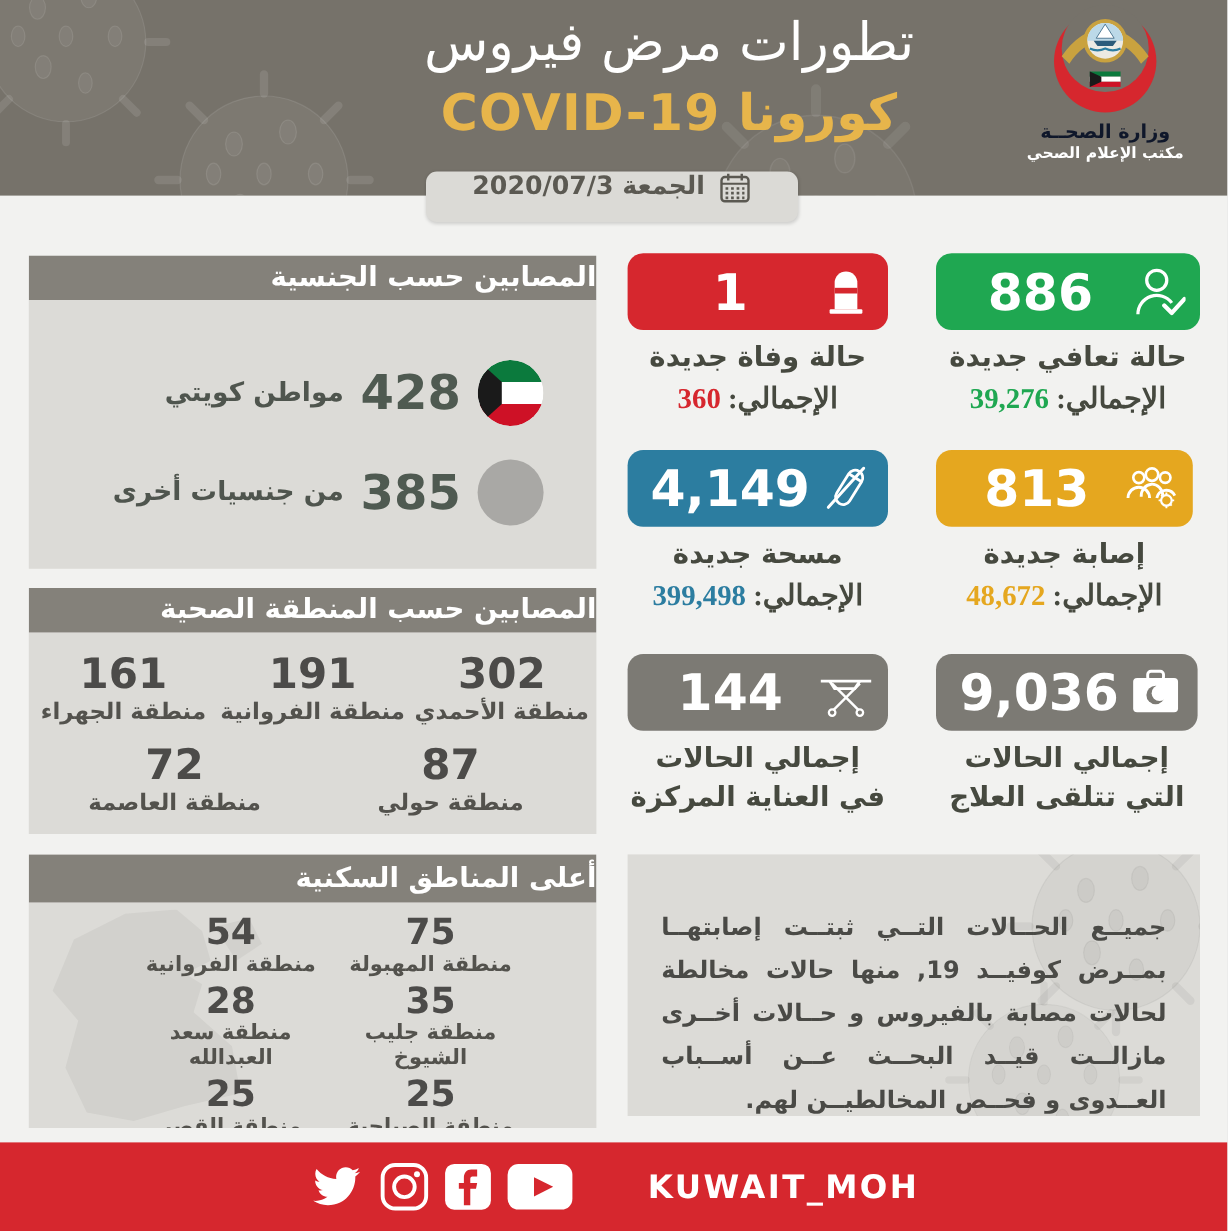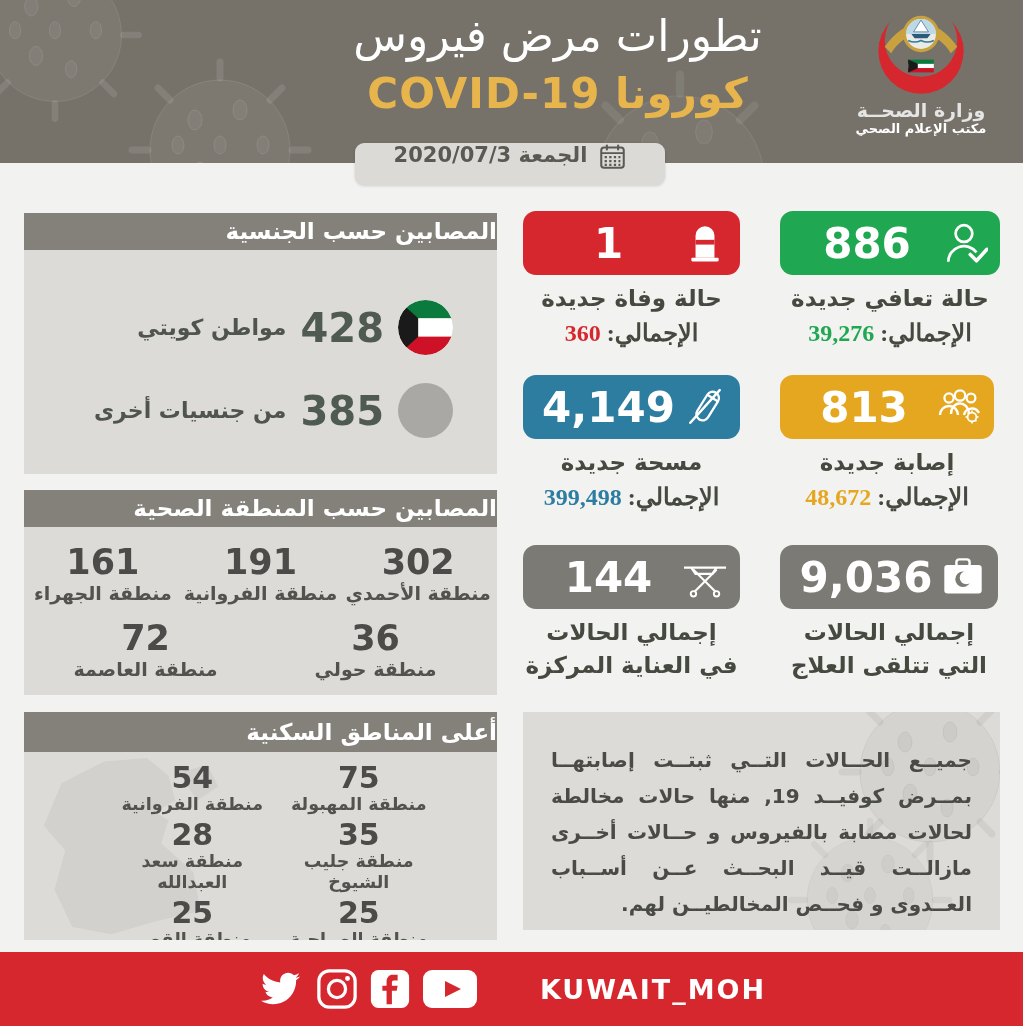--- a/index.html
+++ b/index.html
@@ -5,21 +5,21 @@
   html,body{margin:0;padding:0;background:#e8e8e6;}
   .page{position:relative;width:1023px;height:1026px;background:#f2f2f0;overflow:hidden;
         font-family:"DejaVu Sans",sans-serif;}
   
   .header{position:absolute;left:0;top:0;width:1023px;height:163px;background:#76726a;overflow:hidden;}
   .virus{position:absolute;pointer-events:none;}
   .title-block{position:absolute;left:210px;top:6px;width:695px;text-align:center;direction:rtl;}
   .title-l1{color:#ffffff;font-size:44px;font-weight:normal;line-height:60px;}
   .title-l2{color:#e7b54b;font-size:42px;font-weight:bold;line-height:56px;letter-spacing:1px;}
   .logo{position:absolute;right:22px;top:4px;width:160px;text-align:center;}
-  .logo-org1{color:#e5e5e5;font-size:19px;font-weight:bold;line-height:20px;}
+  .logo-org1{color:#0f172a;font-size:16px;font-weight:bold;line-height:20px;}
   .logo-org2{color:#fff;font-size:13px;font-weight:bold;line-height:17px;}
   
   .date-pill{position:absolute;left:355px;top:143px;width:310px;height:42px;background:#dbdad6;
              border-radius:9px;display:flex;direction:rtl;align-items:flex-start;justify-content:center;
              gap:12px;box-shadow:0 1px 3px rgba(0,0,0,.15);}
   .date-text{color:#5b5952;font-size:21px;font-weight:bold;direction:rtl;}
   
   .card{position:absolute;height:64px;border-radius:13px;display:flex;direction:rtl;align-items:center;
         padding:0 12px;box-sizing:border-box;}
   .card .num{flex:1;text-align:center;font-size:42px;font-weight:bold;color:#fff;}
@@ -47,21 +47,21 @@
   .region-item .v{font-size:35px;font-weight:bold;color:#4c4b49;line-height:38px;}
   .region-item .l{font-size:19px;font-weight:bold;color:#53524d;line-height:24px;}
   .areas-grid{position:relative;display:grid;grid-template-columns:1fr 1fr;direction:rtl;
               padding:10px 55px 0 85px;row-gap:4px;z-index:1;}
   .area-item{text-align:center;}
   .area-item .v{font-size:30px;font-weight:bold;color:#4c4b49;line-height:32px;}
   .area-item .l{font-size:17.5px;font-weight:bold;color:#53524d;line-height:21px;}
   .map-bg{position:absolute;left:12px;top:46px;z-index:0;opacity:.75;}
   
   .note-panel{position:absolute;left:523px;top:712px;width:477px;height:218px;background:#dcdbd7;
-              box-sizing:border-box;padding:30px 28px;overflow:hidden;}
+              box-sizing:border-box;padding:42px 28px;overflow:hidden;}
   .note-text{position:relative;direction:rtl;text-align:justify;font-size:20px;font-weight:bold;
              color:#4a4a46;line-height:36px;z-index:1;}
   
   .footer{position:absolute;left:0;top:952px;width:1023px;height:74px;background:#d6272e;
           display:flex;align-items:center;justify-content:center;gap:11px;}
   .footer .handle{color:#fff;font-size:27px;font-weight:bold;letter-spacing:2px;margin-left:26px;}
   .sep20{width:14px;}
 </style>
 </head>
 <body>
@@ -305,21 +305,21 @@
         <div class="v">191</div>
         <div class="l">منطقة الفروانية</div>
       </div>
       <div class="region-item">
         <div class="v">161</div>
         <div class="l">منطقة الجهراء</div>
       </div>
     </div>
     <div class="region-row2">
       <div class="region-item" style="min-width:150px">
-        <div class="v">36</div>
+        <div class="v">87</div>
         <div class="l">منطقة حولي</div>
       </div>
       <div class="region-item" style="min-width:150px">
         <div class="v">72</div>
         <div class="l">منطقة العاصمة</div>
       </div>
     </div>
   </div>
 
   <div class="panel p3" style="top:712px;height:228px">

